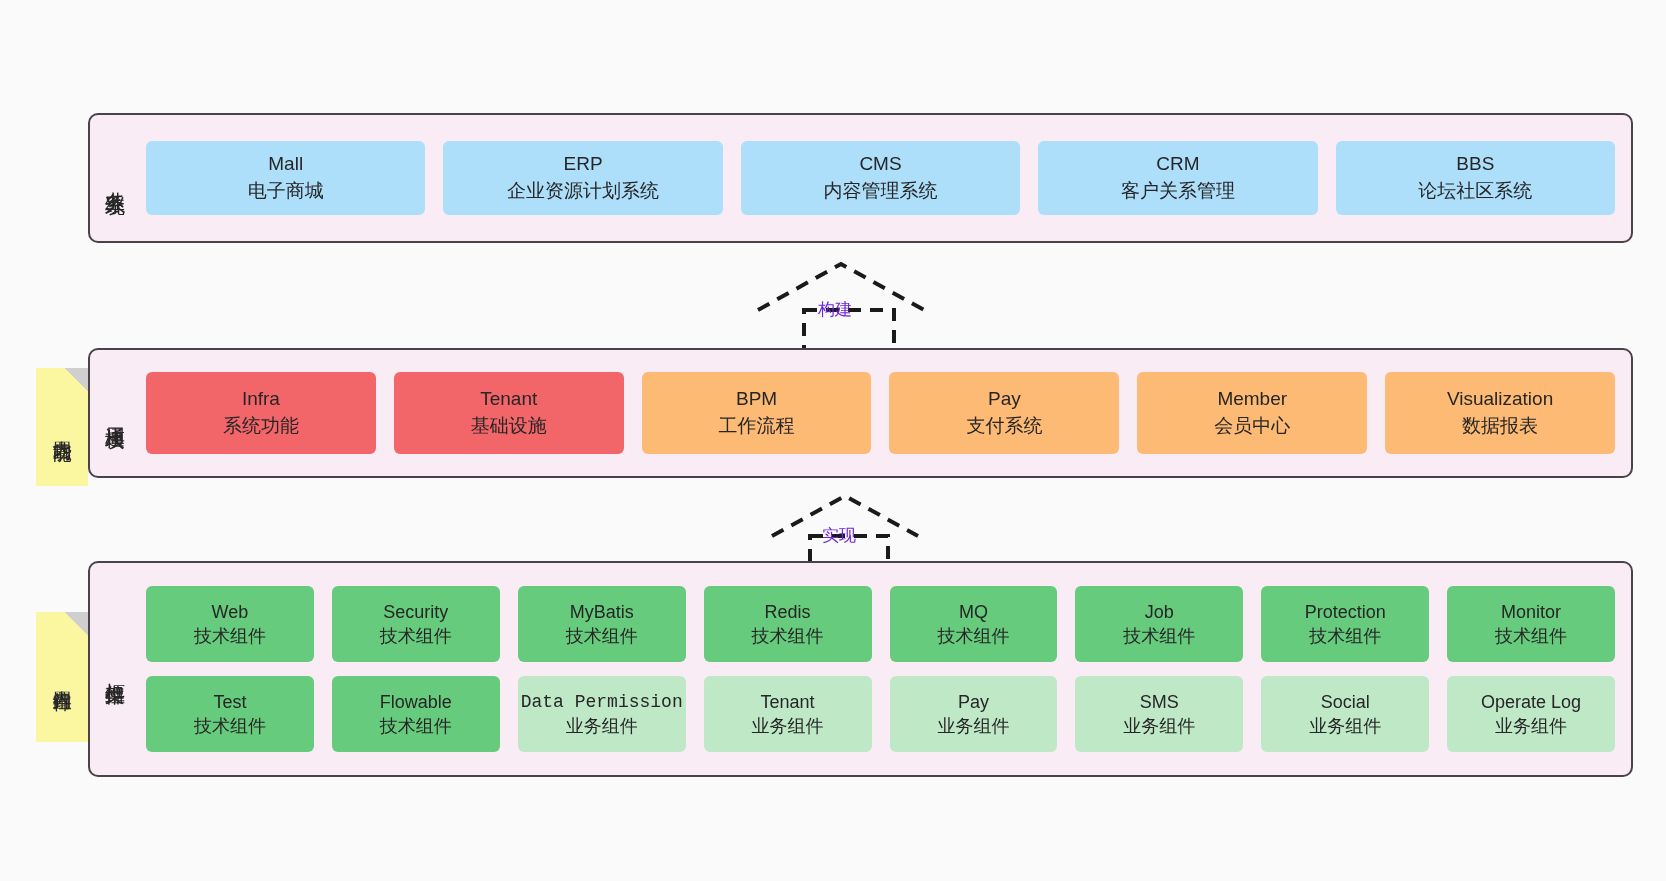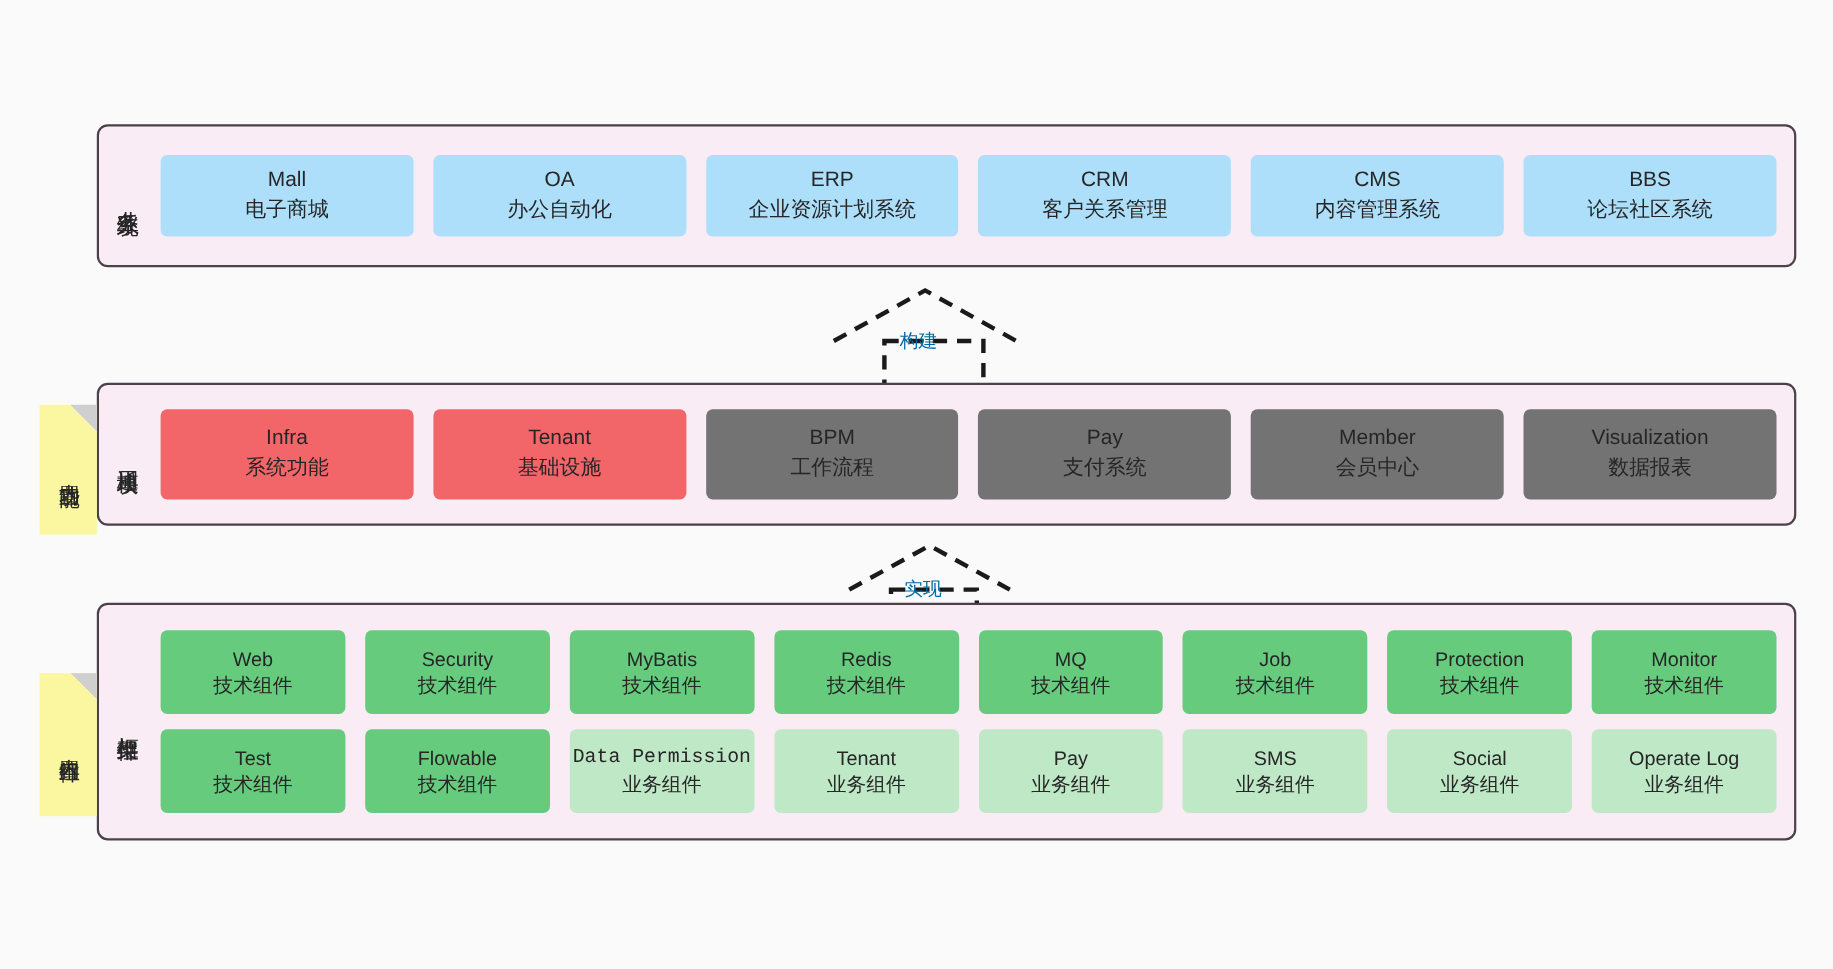--- a/index.html
+++ b/index.html
@@ -79,24 +79,24 @@
   }
 
   
   .layer-modules { left: 88px; top: 348px; width: 1545px; height: 130px; }
   .layer-modules .cell {
     height: 82px;
     font-size: 19px;
     line-height: 1.42;
   }
   .c-strong { background: #f2666a; }
-  .c-soft   { background: #737373; }
-
-  
-  .layer-framework { left: 88px; top: 548px; width: 1545px; height: 216px; }
+  .c-soft   { background: #fdba74; }
+
+  
+  .layer-framework { left: 88px; top: 561px; width: 1545px; height: 216px; }
   .layer-framework .layer-body { gap: 14px; padding: 0 16px 0 10px; }
   .layer-framework .cell {
     height: 76px;
     font-size: 18px;
     line-height: 1.34;
   }
   .c-tech    { background: #66cb7d; }
   .c-biz     { background: #bfe8c7; }
 
   .cell .line1 { white-space: nowrap; }
@@ -134,55 +134,51 @@
   
   .arrow {
     position: absolute;
     width: 160px;
     height: 96px;
   }
   .arrow svg { display: block; overflow: visible; }
   .arrow-label {
     position: absolute;
     font-size: 17px;
-    color: #0369a1;
+    color: #6d28d9;
     background: transparent;
     white-space: nowrap;
   }
   .arrow-build { left: 756px; top: 258px; }
   .arrow-impl  { left: 770px; top: 490px; }
 </style>
 </head>
 <body>
 
 <div id="canvas">
 
   <div class="layer layer-business">
     <div class="layer-title">业务系统</div>
     <div class="layer-body">
       <div class="row">
         <div class="cell">
           <span class="line1">Mall</span>
           <span class="line2">电子商城</span>
         </div>
         <div class="cell">
-          <span class="line1">OA</span>
-          <span class="line2">办公自动化</span>
-        </div>
-        <div class="cell">
           <span class="line1">ERP</span>
           <span class="line2">企业资源计划系统</span>
         </div>
         <div class="cell">
+          <span class="line1">CMS</span>
+          <span class="line2">内容管理系统</span>
+        </div>
+        <div class="cell">
           <span class="line1">CRM</span>
           <span class="line2">客户关系管理</span>
-        </div>
-        <div class="cell">
-          <span class="line1">CMS</span>
-          <span class="line2">内容管理系统</span>
         </div>
         <div class="cell">
           <span class="line1">BBS</span>
           <span class="line2">论坛社区系统</span>
         </div>
       </div>
     </div>
   </div>
 
   <div class="arrow arrow-build">

